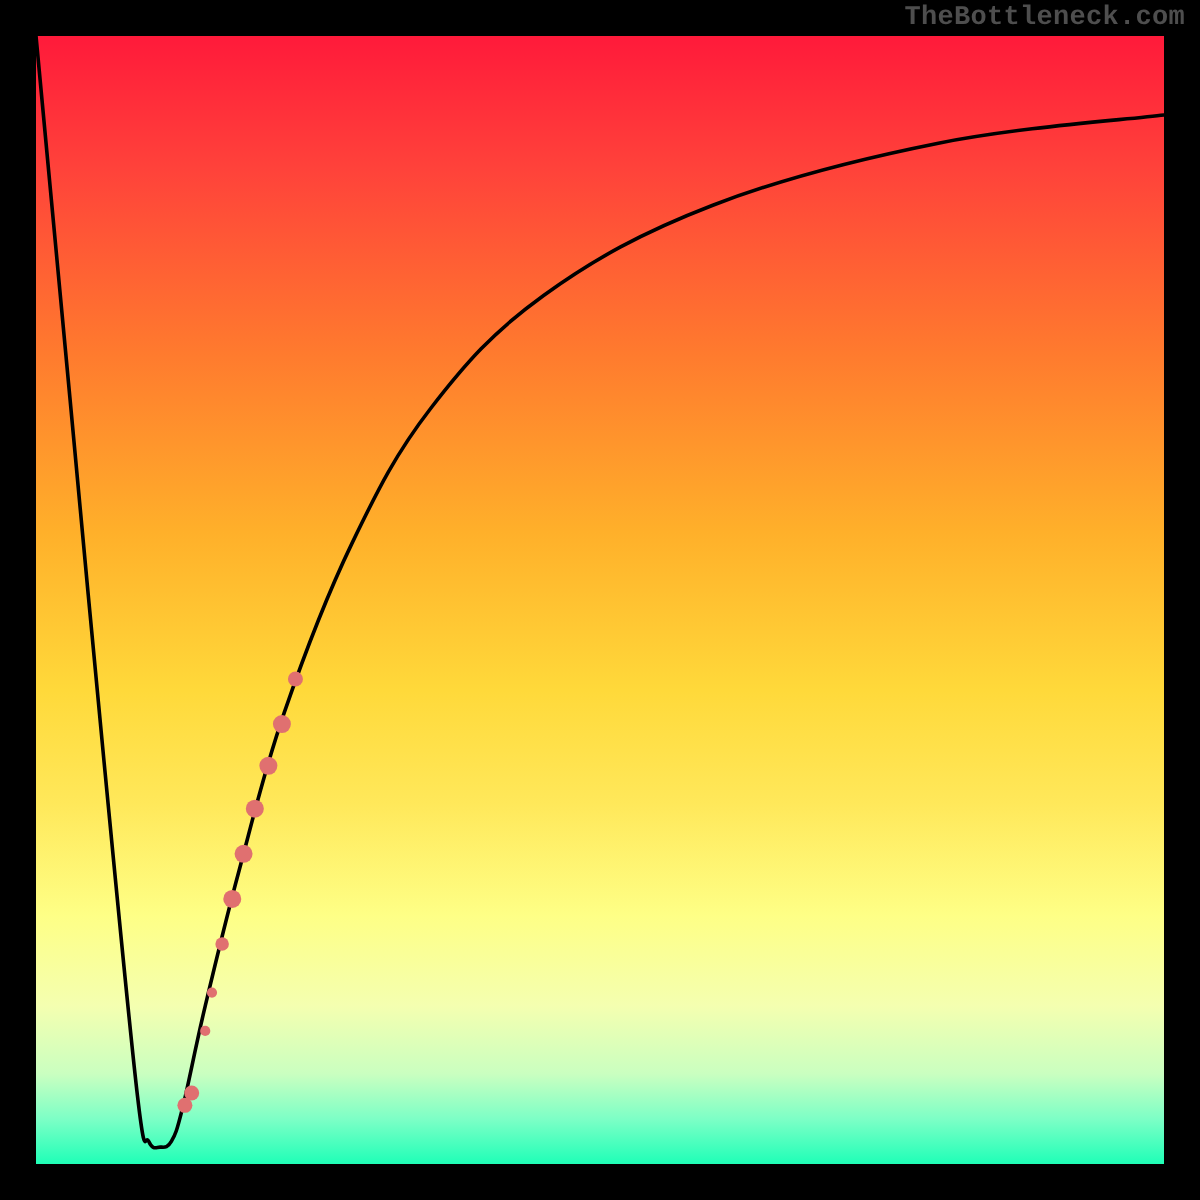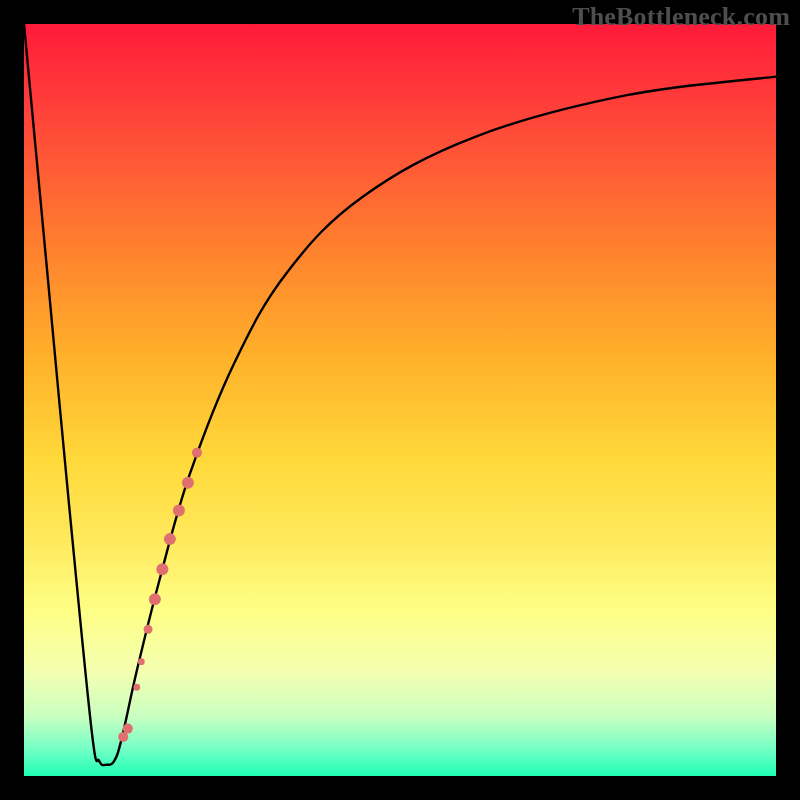--- a/index.html
+++ b/index.html
@@ -33,22 +33,22 @@
       #f4ffb0 86%,
       #caffc0 92%,
       #7dffc6 96%,
       #1fffb7 100%
     );
   }
   .watermark {
     position: absolute;
     top: 2px;
     right: 10px;
-    font-family: Liberation Serif, serif;
-    font-size: 26px;
+    font-family: Liberation Mono, monospace;
+    font-size: 18px;
     font-weight: 600;
     color: #4e4e4e;
     letter-spacing: 0.2px;
     user-select: none;
   }
   svg.curve {
     position: absolute;
     left: 0;
     top: 0;
     width: 752px;

